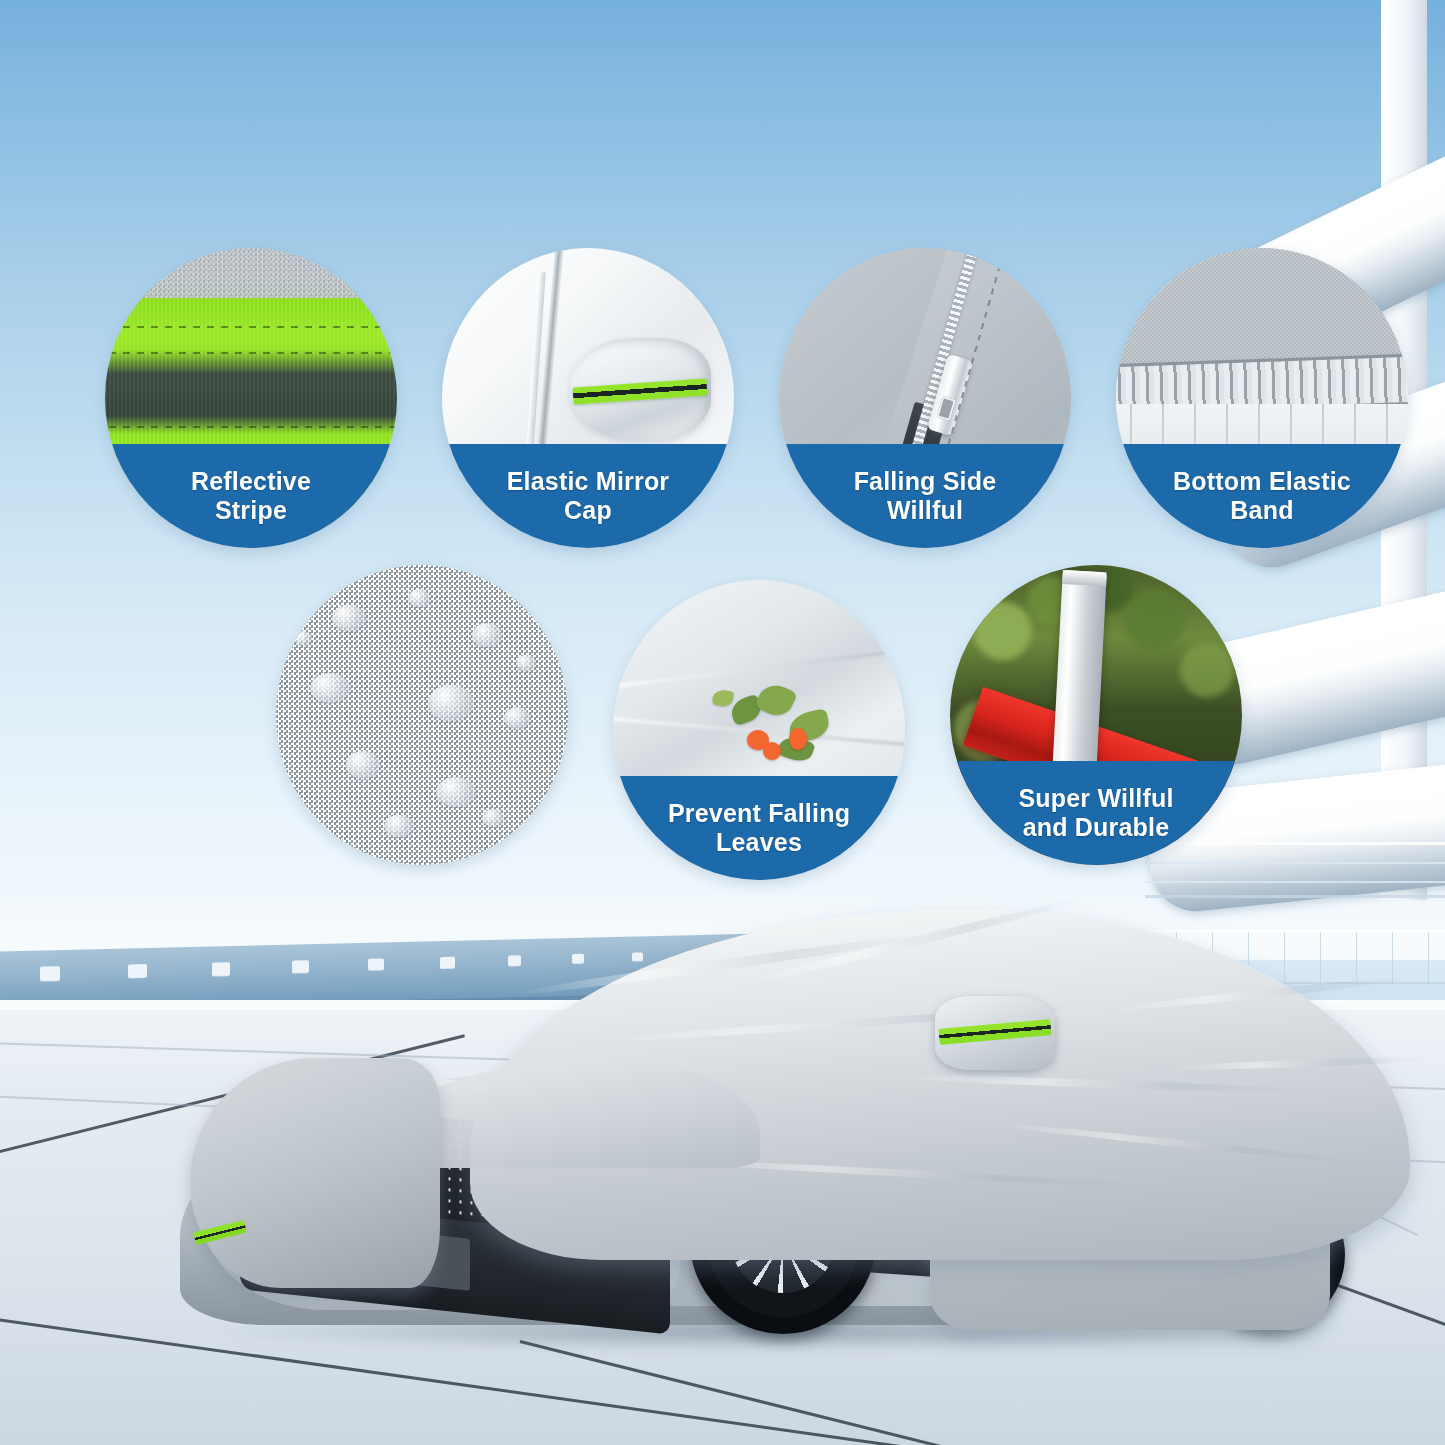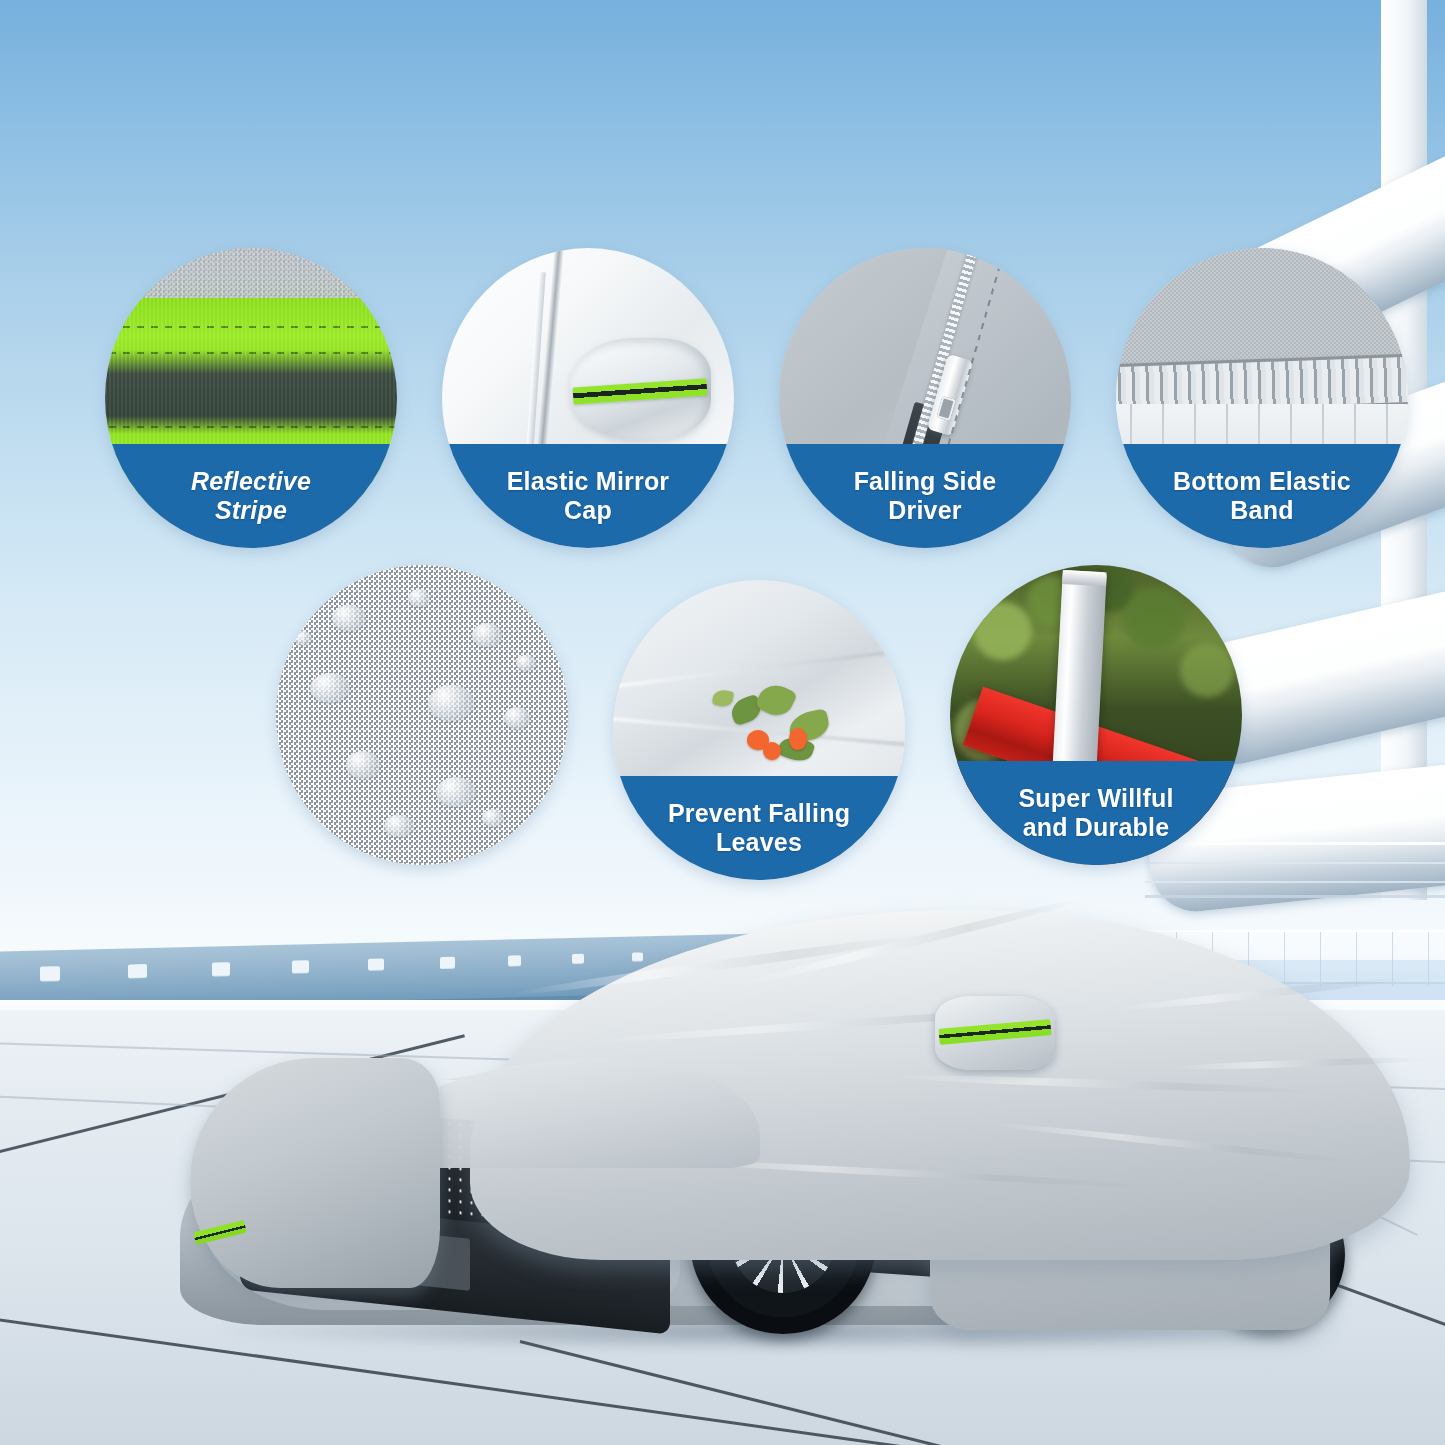--- a/index.html
+++ b/index.html
@@ -503,21 +503,21 @@
       <div class="seam" style="left: -60px; top: 300px; width: 980px; transform: rotate(8deg);"></div>
       <div class="seam" style="left: 520px; top: 330px; width: 980px; transform: rotate(14deg);"></div>
       <div class="seam light" style="left: -80px; top: 30px; width: 1560px; transform: rotate(1.8deg);"></div>
       <div class="seam light" style="left: -80px; top: 82px; width: 1560px; transform: rotate(2.6deg);"></div>
       <div class="seam light" style="left: 1040px; top: 40px; width: 420px; transform: rotate(26deg);"></div>
     </div>
 
   <div class="headline">
   </div>
 
-  <div class="feat" style="left:105px; top:248px;font-style:italic;">
+  <div class="feat" style="left:105px; top:248px;">
     <div class="photo p-reflect">
       <div class="mesh-t"></div>
       <div class="mesh-b"></div>
       <div class="stitch" style="top:78px;"></div>
       <div class="stitch" style="top:104px;"></div>
       <div class="stitch" style="top:178px;"></div>
       <div class="stitch" style="top:206px;"></div>
       <div class="wv"></div>
     </div>
     <div class="band">
@@ -548,21 +548,21 @@
       <div class="fab-l"></div>
       <div class="fab-r"></div>
       <div class="gap"></div>
       <div class="teeth"></div>
       <div class="pull"></div>
       <div class="seamline"></div>
     </div>
     <div class="band">
       <span>
         <b>Falling Side</b><br>
-        <b>Driver</b>
+        <b>Willful</b>
       </span>
     </div>
   </div>
 
   <div class="feat" style="left:1116px; top:248px;">
     <div class="photo p-elastic">
       <div class="topfab"></div>
       <div class="ruche"></div>
       <div class="skirt" id="elastic-skirt">
           <i style="left: 14px;"></i>

